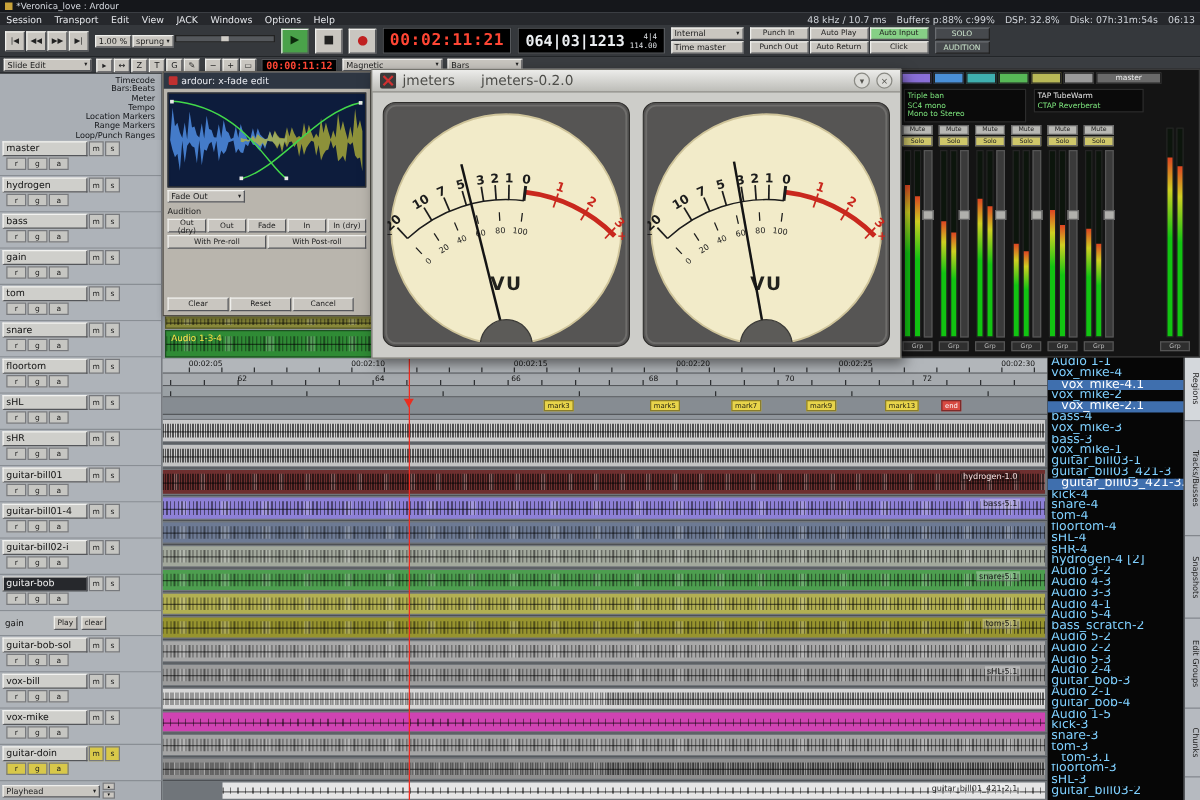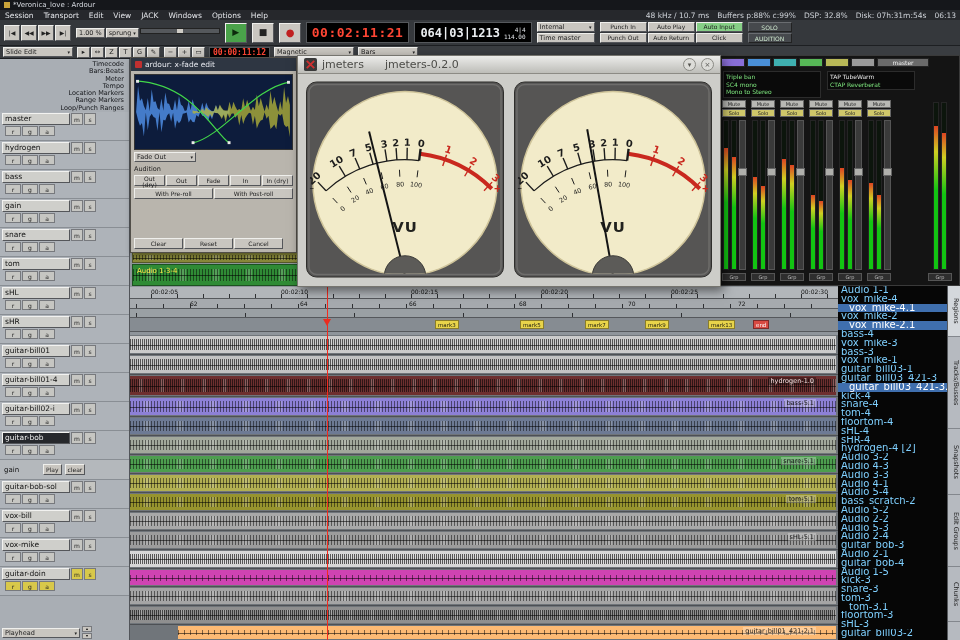--- a/index.html
+++ b/index.html
@@ -313,33 +313,45 @@
             <button class="mini">s</button>
           </div>
           <div class="l2">
             <button class="mini m2">r</button>
             <button class="mini m2">g</button>
             <button class="mini m2">a</button>
           </div>
         </div>
         <div class="trk">
           <div class="l1">
+            <button class="trk-name">tom</button>
+            <button class="mini">m</button>
+            <button class="mini">s</button>
+          </div>
+          <div class="l2">
+            <button class="mini m2">r</button>
+            <button class="mini m2">g</button>
+            <button class="mini m2">a</button>
+          </div>
+        </div>
+        <div class="trk">
+          <div class="l1">
             <button class="trk-name">snare</button>
             <button class="mini">m</button>
             <button class="mini">s</button>
           </div>
           <div class="l2">
             <button class="mini m2">r</button>
             <button class="mini m2">g</button>
             <button class="mini m2">a</button>
           </div>
         </div>
         <div class="trk">
           <div class="l1">
-            <button class="trk-name">tom</button>
+            <button class="trk-name">floortom</button>
             <button class="mini">m</button>
             <button class="mini">s</button>
           </div>
           <div class="l2">
             <button class="mini m2">r</button>
             <button class="mini m2">g</button>
             <button class="mini m2">a</button>
           </div>
         </div>
         <div class="trk">
@@ -652,21 +664,21 @@
           <div class="region" style="background: rgb(165, 165, 165);">
             <div class="wv med"></div>
           </div>
         </div>
         <div class="lane" style="height: 19px;">
           <div class="region" style="background: rgb(143, 143, 143);">
             <div class="wv dense"></div>
           </div>
         </div>
         <div class="lane" style="height: 16px;">
-          <div class="region" style="background: #fdba74; margin-left: 48px;">
+          <div class="region" style="background: #e5e5e5; margin-left: 48px;">
             <div class="wv sparse"></div>
             <span class="rlabel">guitar_bill01_421-2.1</span>
           </div>
         </div>
       </div>
     <div class="playhead"></div>
   </div>
 
   <div class="mixerpanel" id="mixerpanel">
       <div class="mx-tabs">

